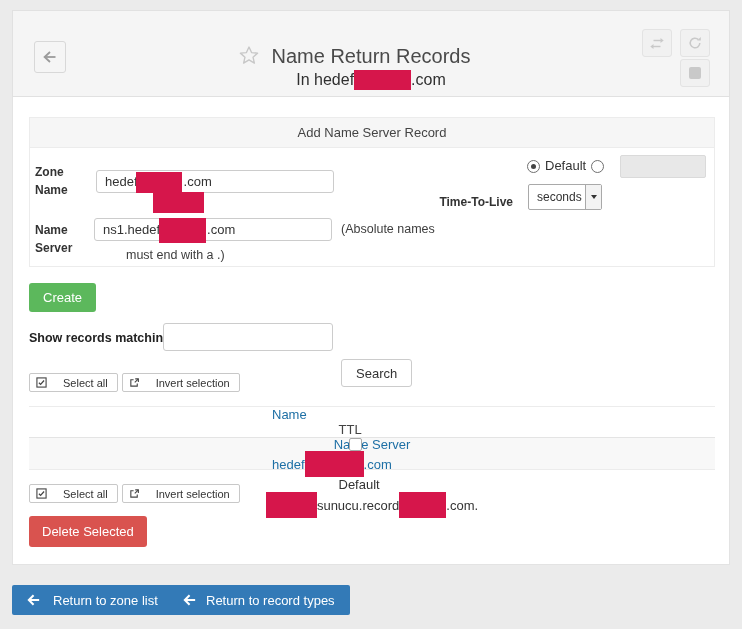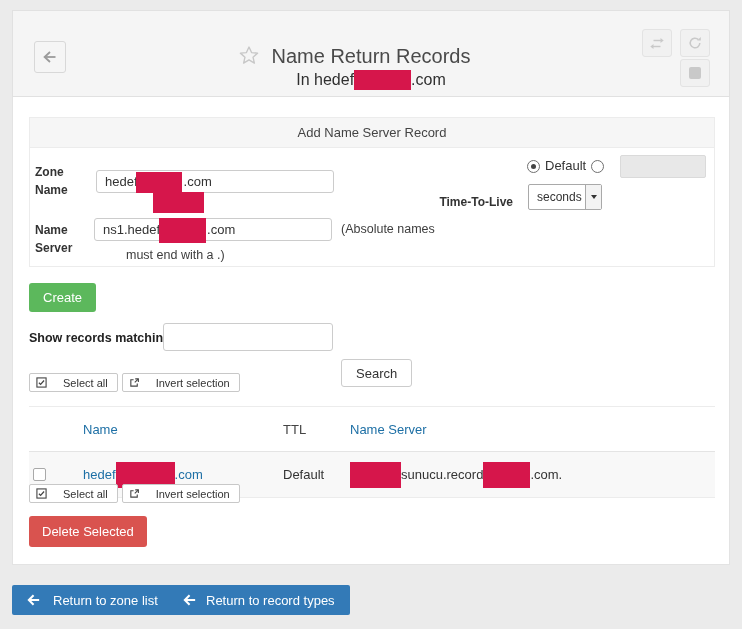--- a/index.html
+++ b/index.html
@@ -136,21 +136,21 @@
   .mini-btn {
     display:inline-flex; align-items:center; gap:16px;
     background:#fff; border:1px solid #c8c8c8; border-radius:2px;
     font-size:11px; color:#333; padding:2px 9px 2px 6px; height:19px;
     font-family:inherit; cursor:pointer;
   }
   .mini-btn svg { color:#444; }
 
   
   #records-table { position:absolute; left:16px; top:309px; width:686px; font-size:13px; }
-  .t-row { display:flex; align-items:center; height:46px; }
+  .t-row { display:flex; align-items:center; height:32px;flex-direction:column; }
   #t-head { border-top:1px solid #ececec; border-bottom:1px solid #e4e4e4; }
   #t-body-row { background:#f8f8f8; border-bottom:1px solid #ececec; }
   .c1 { width:54px; padding-left:4px; display:flex; align-items:center; }
   .c2 { width:200px; display:flex; align-items:center; }
   .c3 { width:67px; }
   .c4 { flex:1; display:flex; align-items:center; }
   .th-link, .cell-link { color:#1d6fa5; text-decoration:none; cursor:pointer; }
   .th-plain { color:#444; }
   .cell-text { color:#333; }
   .row-redact { width:59px; height:26px; }

